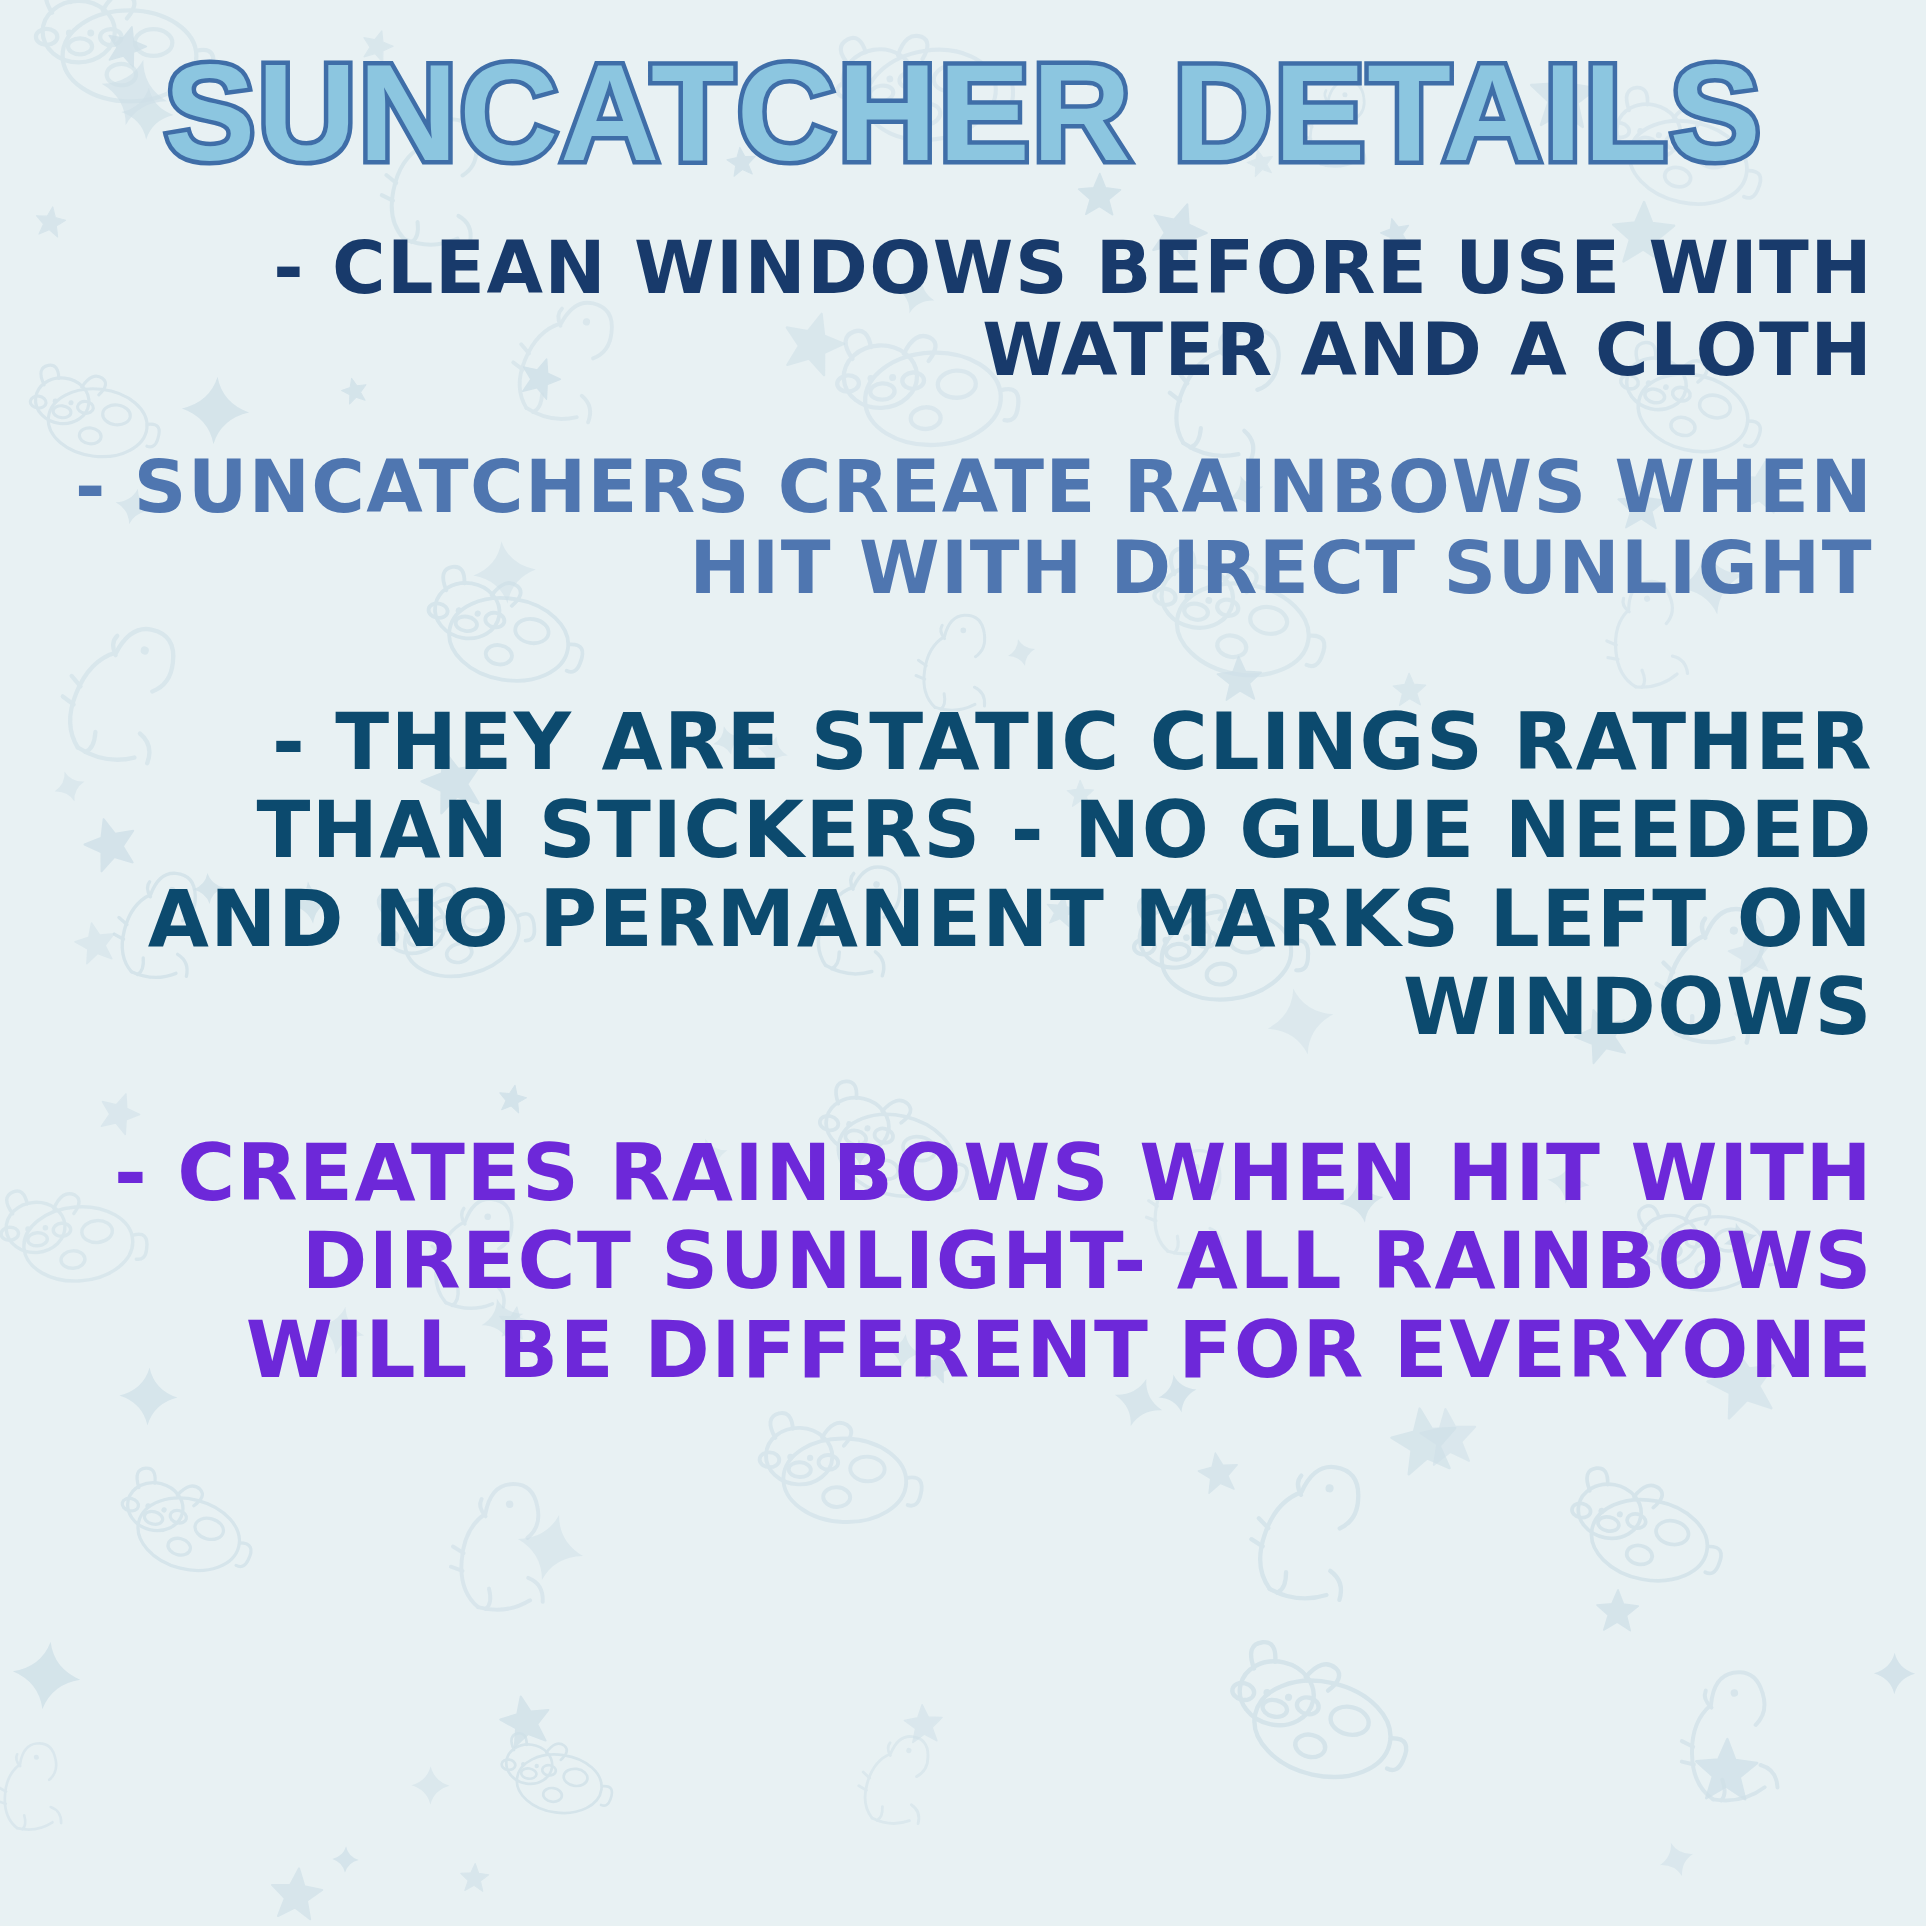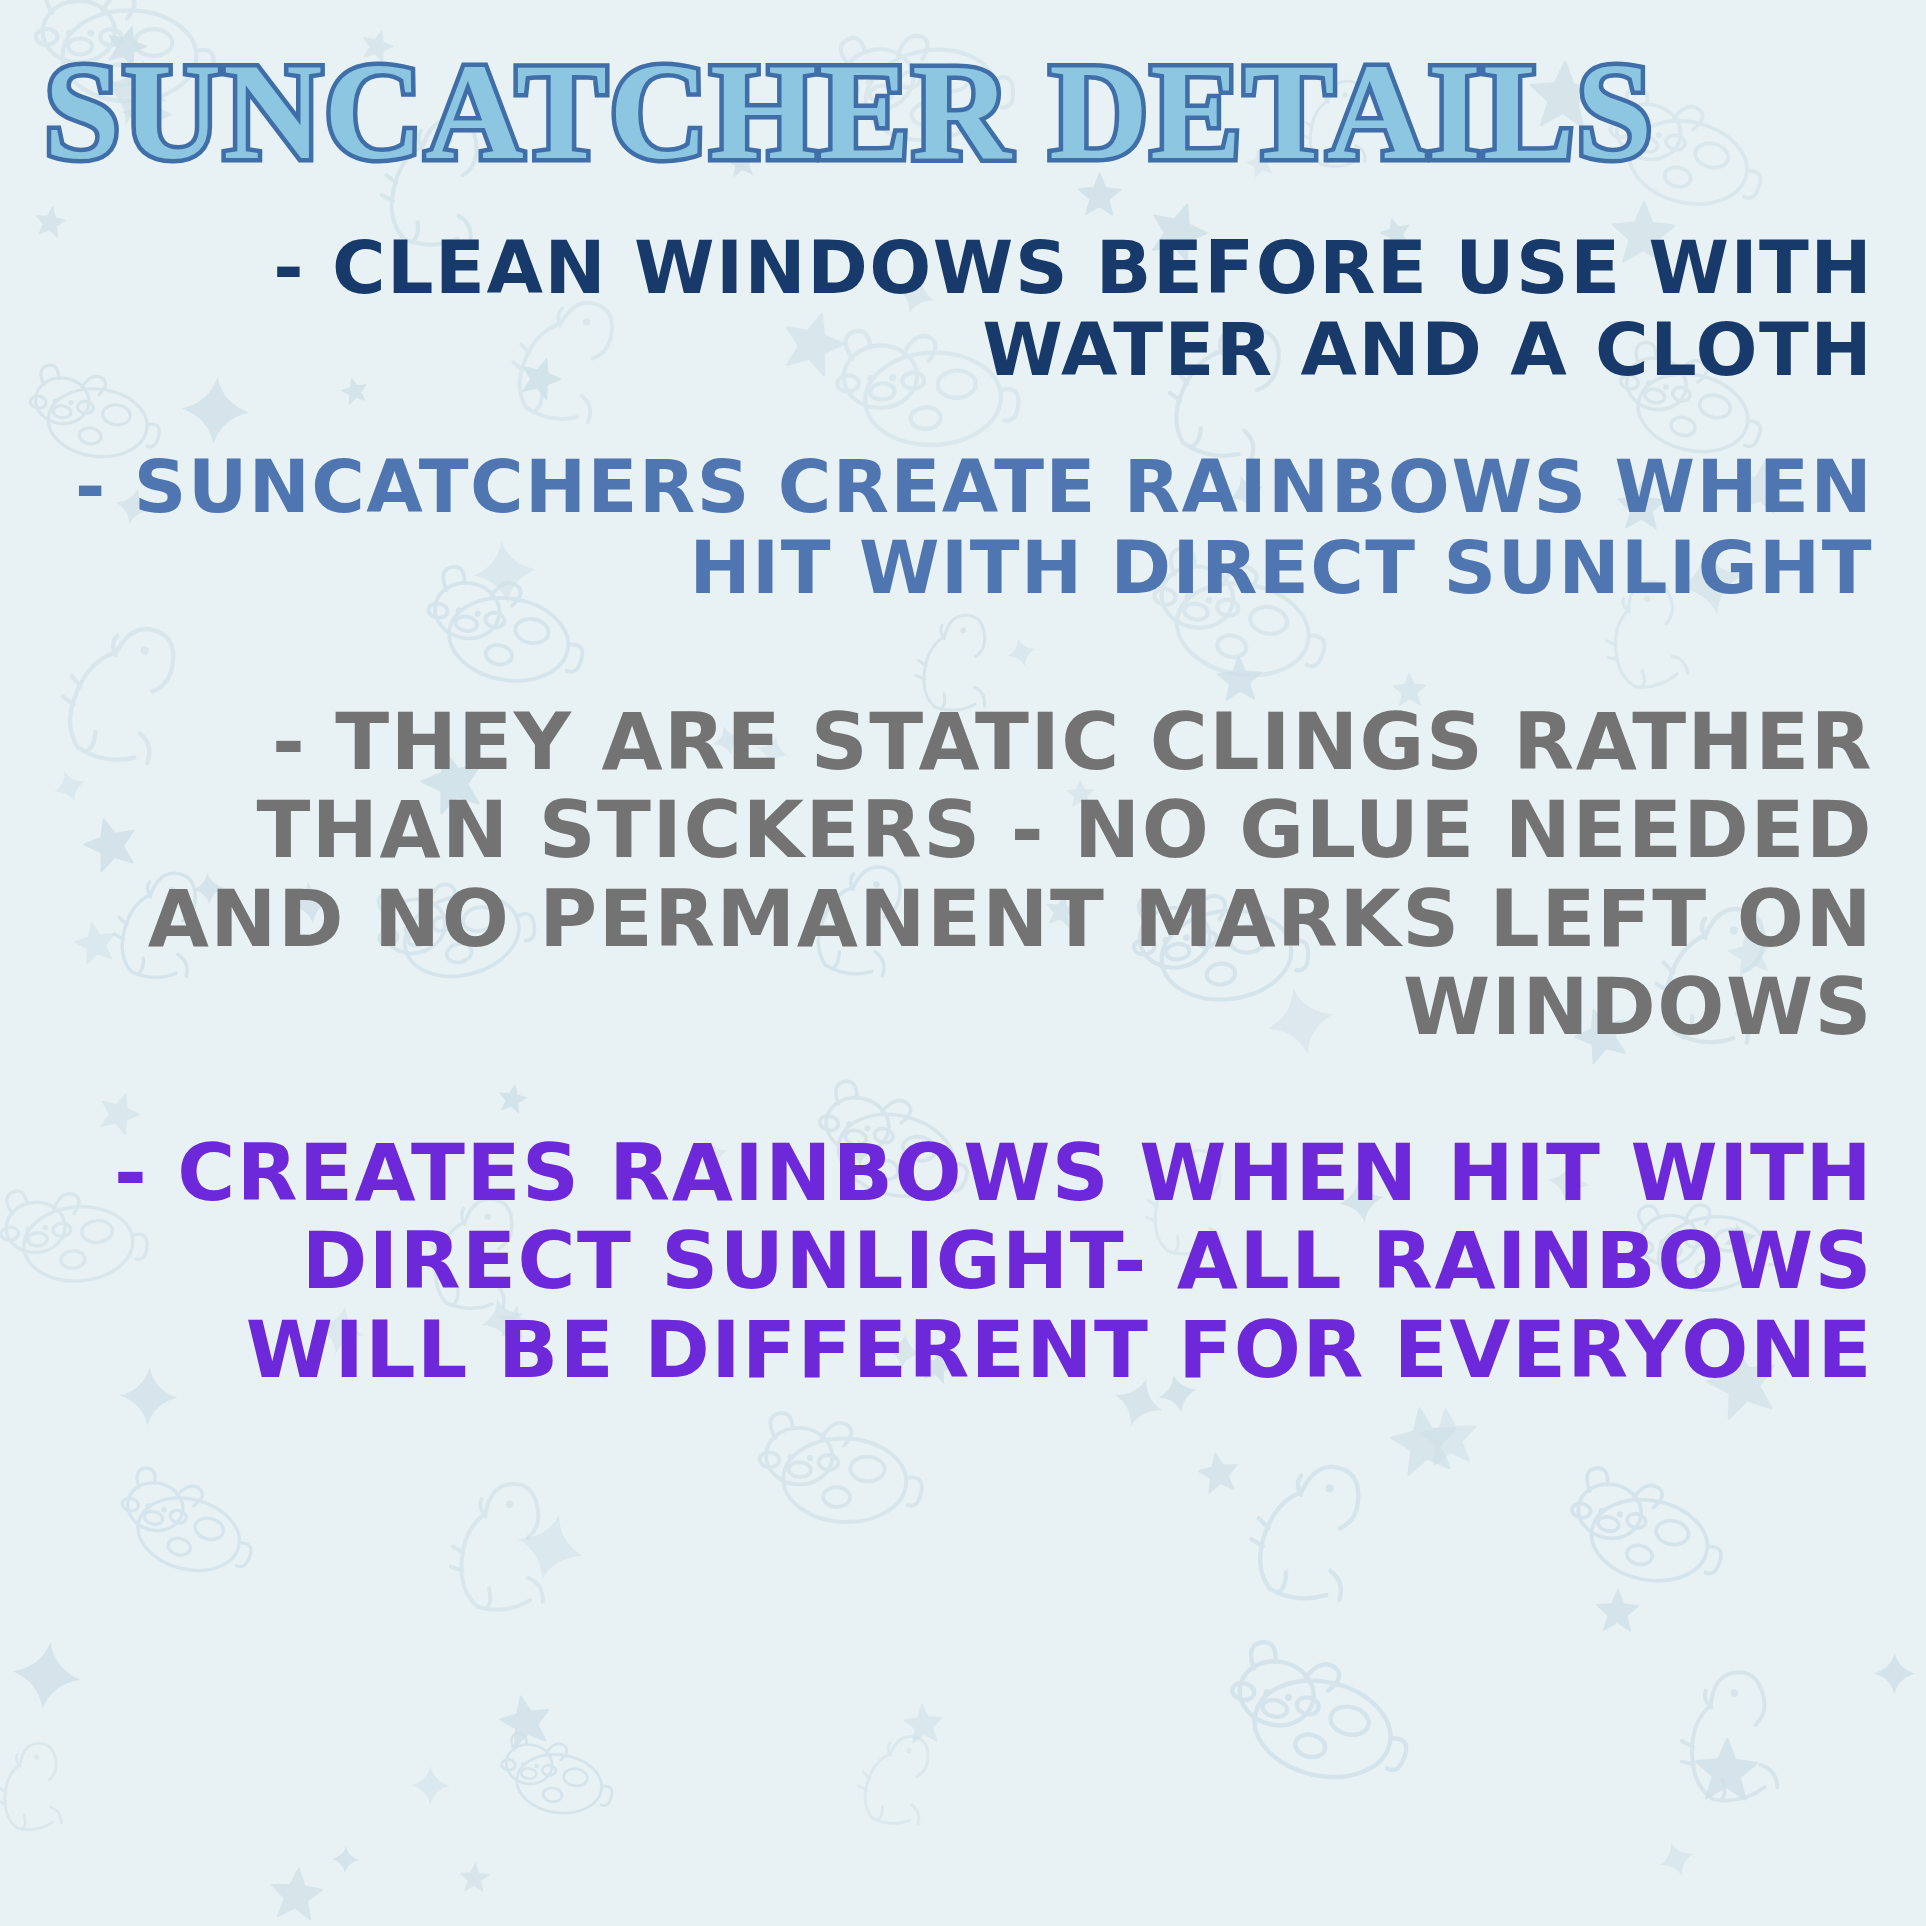--- a/index.html
+++ b/index.html
@@ -37,21 +37,22 @@
     width: 100%;
     height: 100%;
     box-sizing: border-box;
     padding: 34px 44px 30px 44px;
     display: flex;
     flex-direction: column;
   }
 
   
   #title {
-    font-family: Liberation Serif, serif;
+    text-align: center;
+    font-family: Liberation Sans, sans-serif;
     font-weight: bold;
     font-size: 137px;
     letter-spacing: 2px;
     line-height: 1.0;
     color: #8cc6e0;
     -webkit-text-stroke: 9px #3f6ea8;
     paint-order: stroke fill;
     margin: 10px 0 0 0;
     text-transform: uppercase;
     white-space: nowrap;
@@ -934,18 +935,18 @@
 
 <div id="content">
 
   <h1 id="title" style="color: rgb(140, 198, 224); -webkit-text-stroke: 9px rgb(63, 110, 168);">
     <span class="inner">Suncatcher Details</span>
   </h1>
 
   <div id="bullets">
     <div class="bullet b0" style="color: rgb(24, 58, 107);">- CLEAN WINDOWS BEFORE USE WITH WATER AND A CLOTH</div>
     <div class="bullet b1" style="color: rgb(79, 118, 176);">- SUNCATCHERS CREATE RAINBOWS WHEN HIT WITH DIRECT SUNLIGHT</div>
-    <div class="bullet b2" style="color: #737373;">- THEY ARE STATIC CLINGS RATHER THAN STICKERS - NO GLUE NEEDED AND NO PERMANENT MARKS LEFT ON WINDOWS</div>
+    <div class="bullet b2" style="color: #0c4a6e;">- THEY ARE STATIC CLINGS RATHER THAN STICKERS - NO GLUE NEEDED AND NO PERMANENT MARKS LEFT ON WINDOWS</div>
     <div class="bullet b4" style="color: #6d28d9;">- CREATES RAINBOWS WHEN HIT WITH DIRECT SUNLIGHT- ALL RAINBOWS WILL BE DIFFERENT FOR EVERYONE</div>
   </div>
 
 </div>
 
 
 </body></html>

